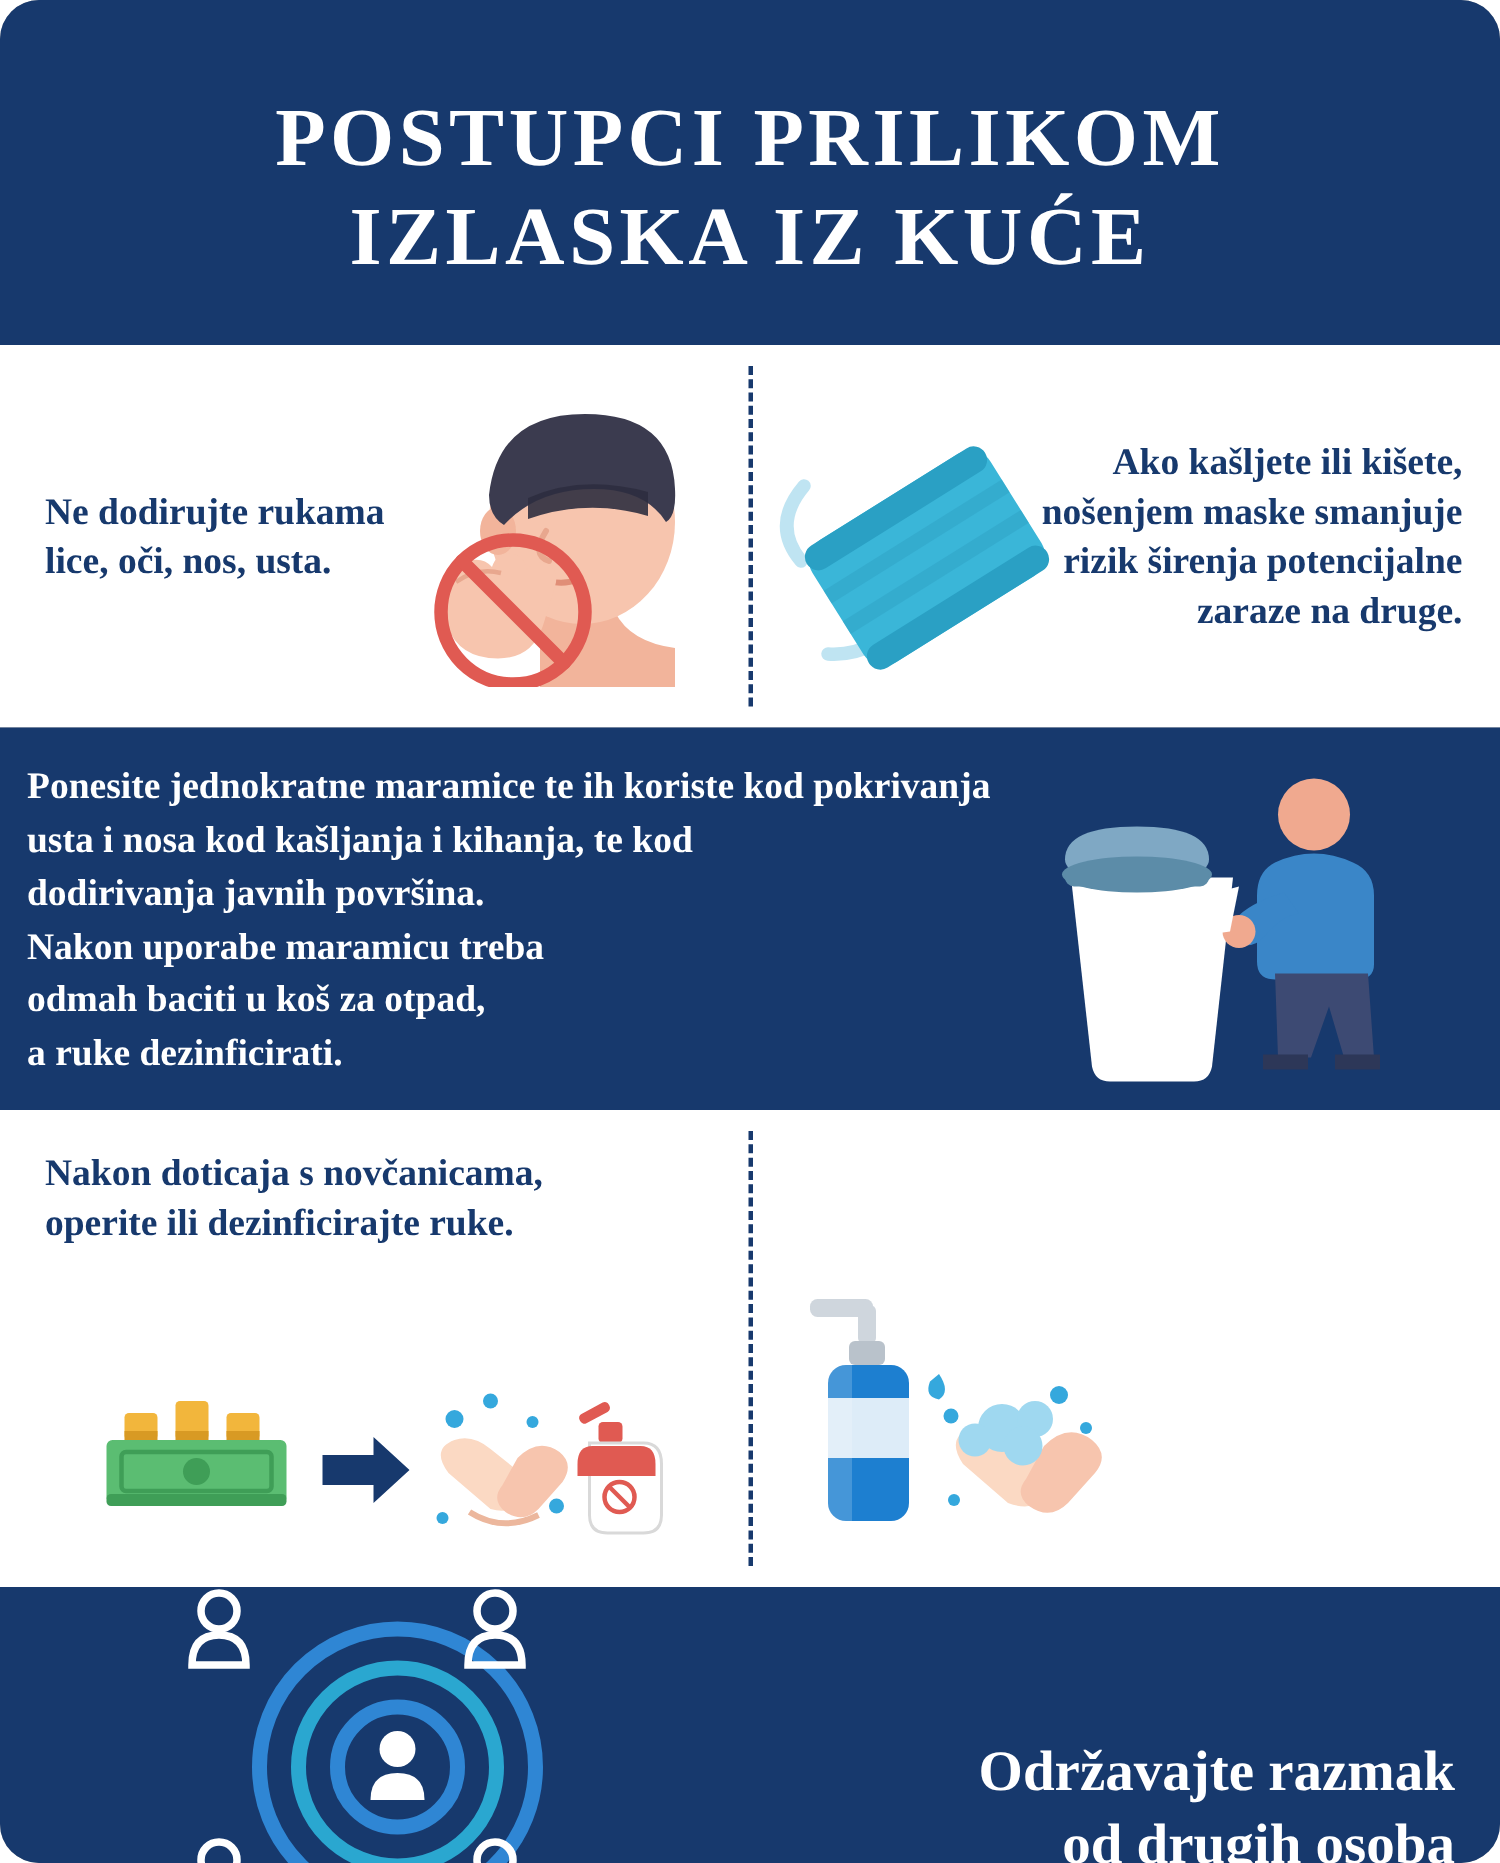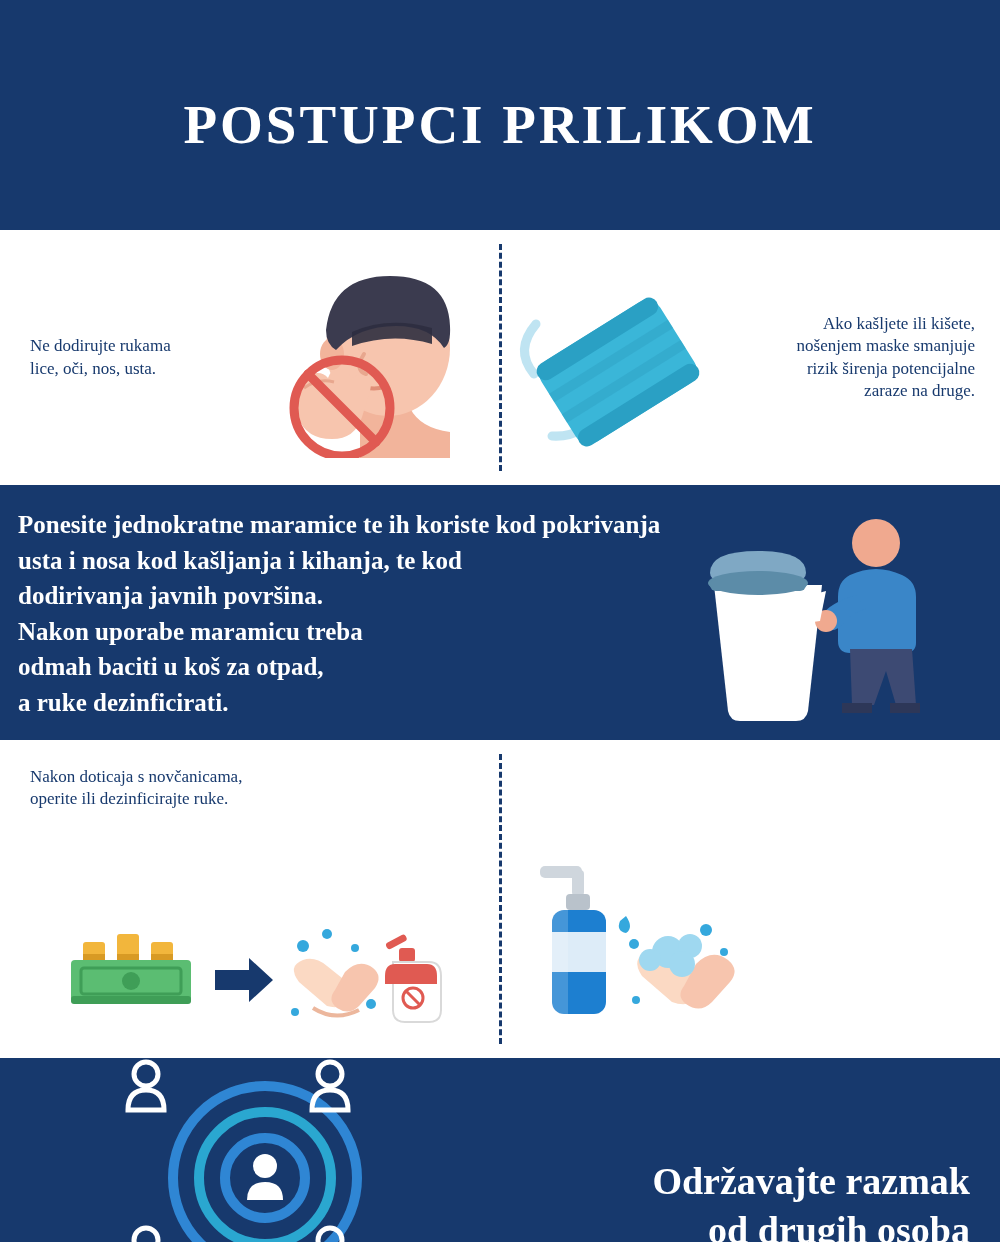--- a/index.html
+++ b/index.html
@@ -9,20 +9,21 @@
   }
   body {
     font-family: "Liberation Serif", serif;
   }
   .poster {
     position: relative;
     width: 1000px;
     height: 1242px;
     background: #a3a3a3;
     overflow: hidden;
+    border-radius: 26px;
   }
 
   
   .header {
     background: #17396d;
     height: 230px;
     display: flex;
     flex-direction: column;
     align-items: center;
     justify-content: center;
@@ -55,23 +56,23 @@
   }
   .panel {
     width: 50%;
     box-sizing: border-box;
     position: relative;
     display: flex;
     align-items: center;
   }
   .txt {
     color: #17396d;
-    font-size: 17px;
+    font-size: 25px;
     line-height: 1.32;
-    font-weight: normal;
+    font-weight: bold;
   }
   .txt.right { text-align: right; }
 
   .r1 { height: 255px; }
   .r1 .panel-left { padding: 0 0 0 30px; }
   .r1 .panel-right { padding: 0 25px 0 0; justify-content: flex-end; }
   .r1 .txt { position: relative; z-index: 3; }
   .r1 .art-left  { position: absolute; right: 10px; top: 28px; z-index: 1; }
   .r1 .art-right { position: absolute; left: 8px; top: 50px; z-index: 1; }
 
@@ -123,20 +124,21 @@
 
   svg { display: block; }
 </style>
 </head>
 <body>
 
 <div class="poster">
 
   <div class="header">
     <div class="line">POSTUPCI PRILIKOM</div>
+    <div class="line">IZLASKA IZ KUĆE</div>
   </div>
 
   <div class="row-white r1">
     <div class="divider-vert"></div>
 
     <div class="panel panel-left">
       <div class="txt">
         <div>Ne dodirujte rukama</div>
         <div>lice, oči, nos, usta.</div>
       </div>

